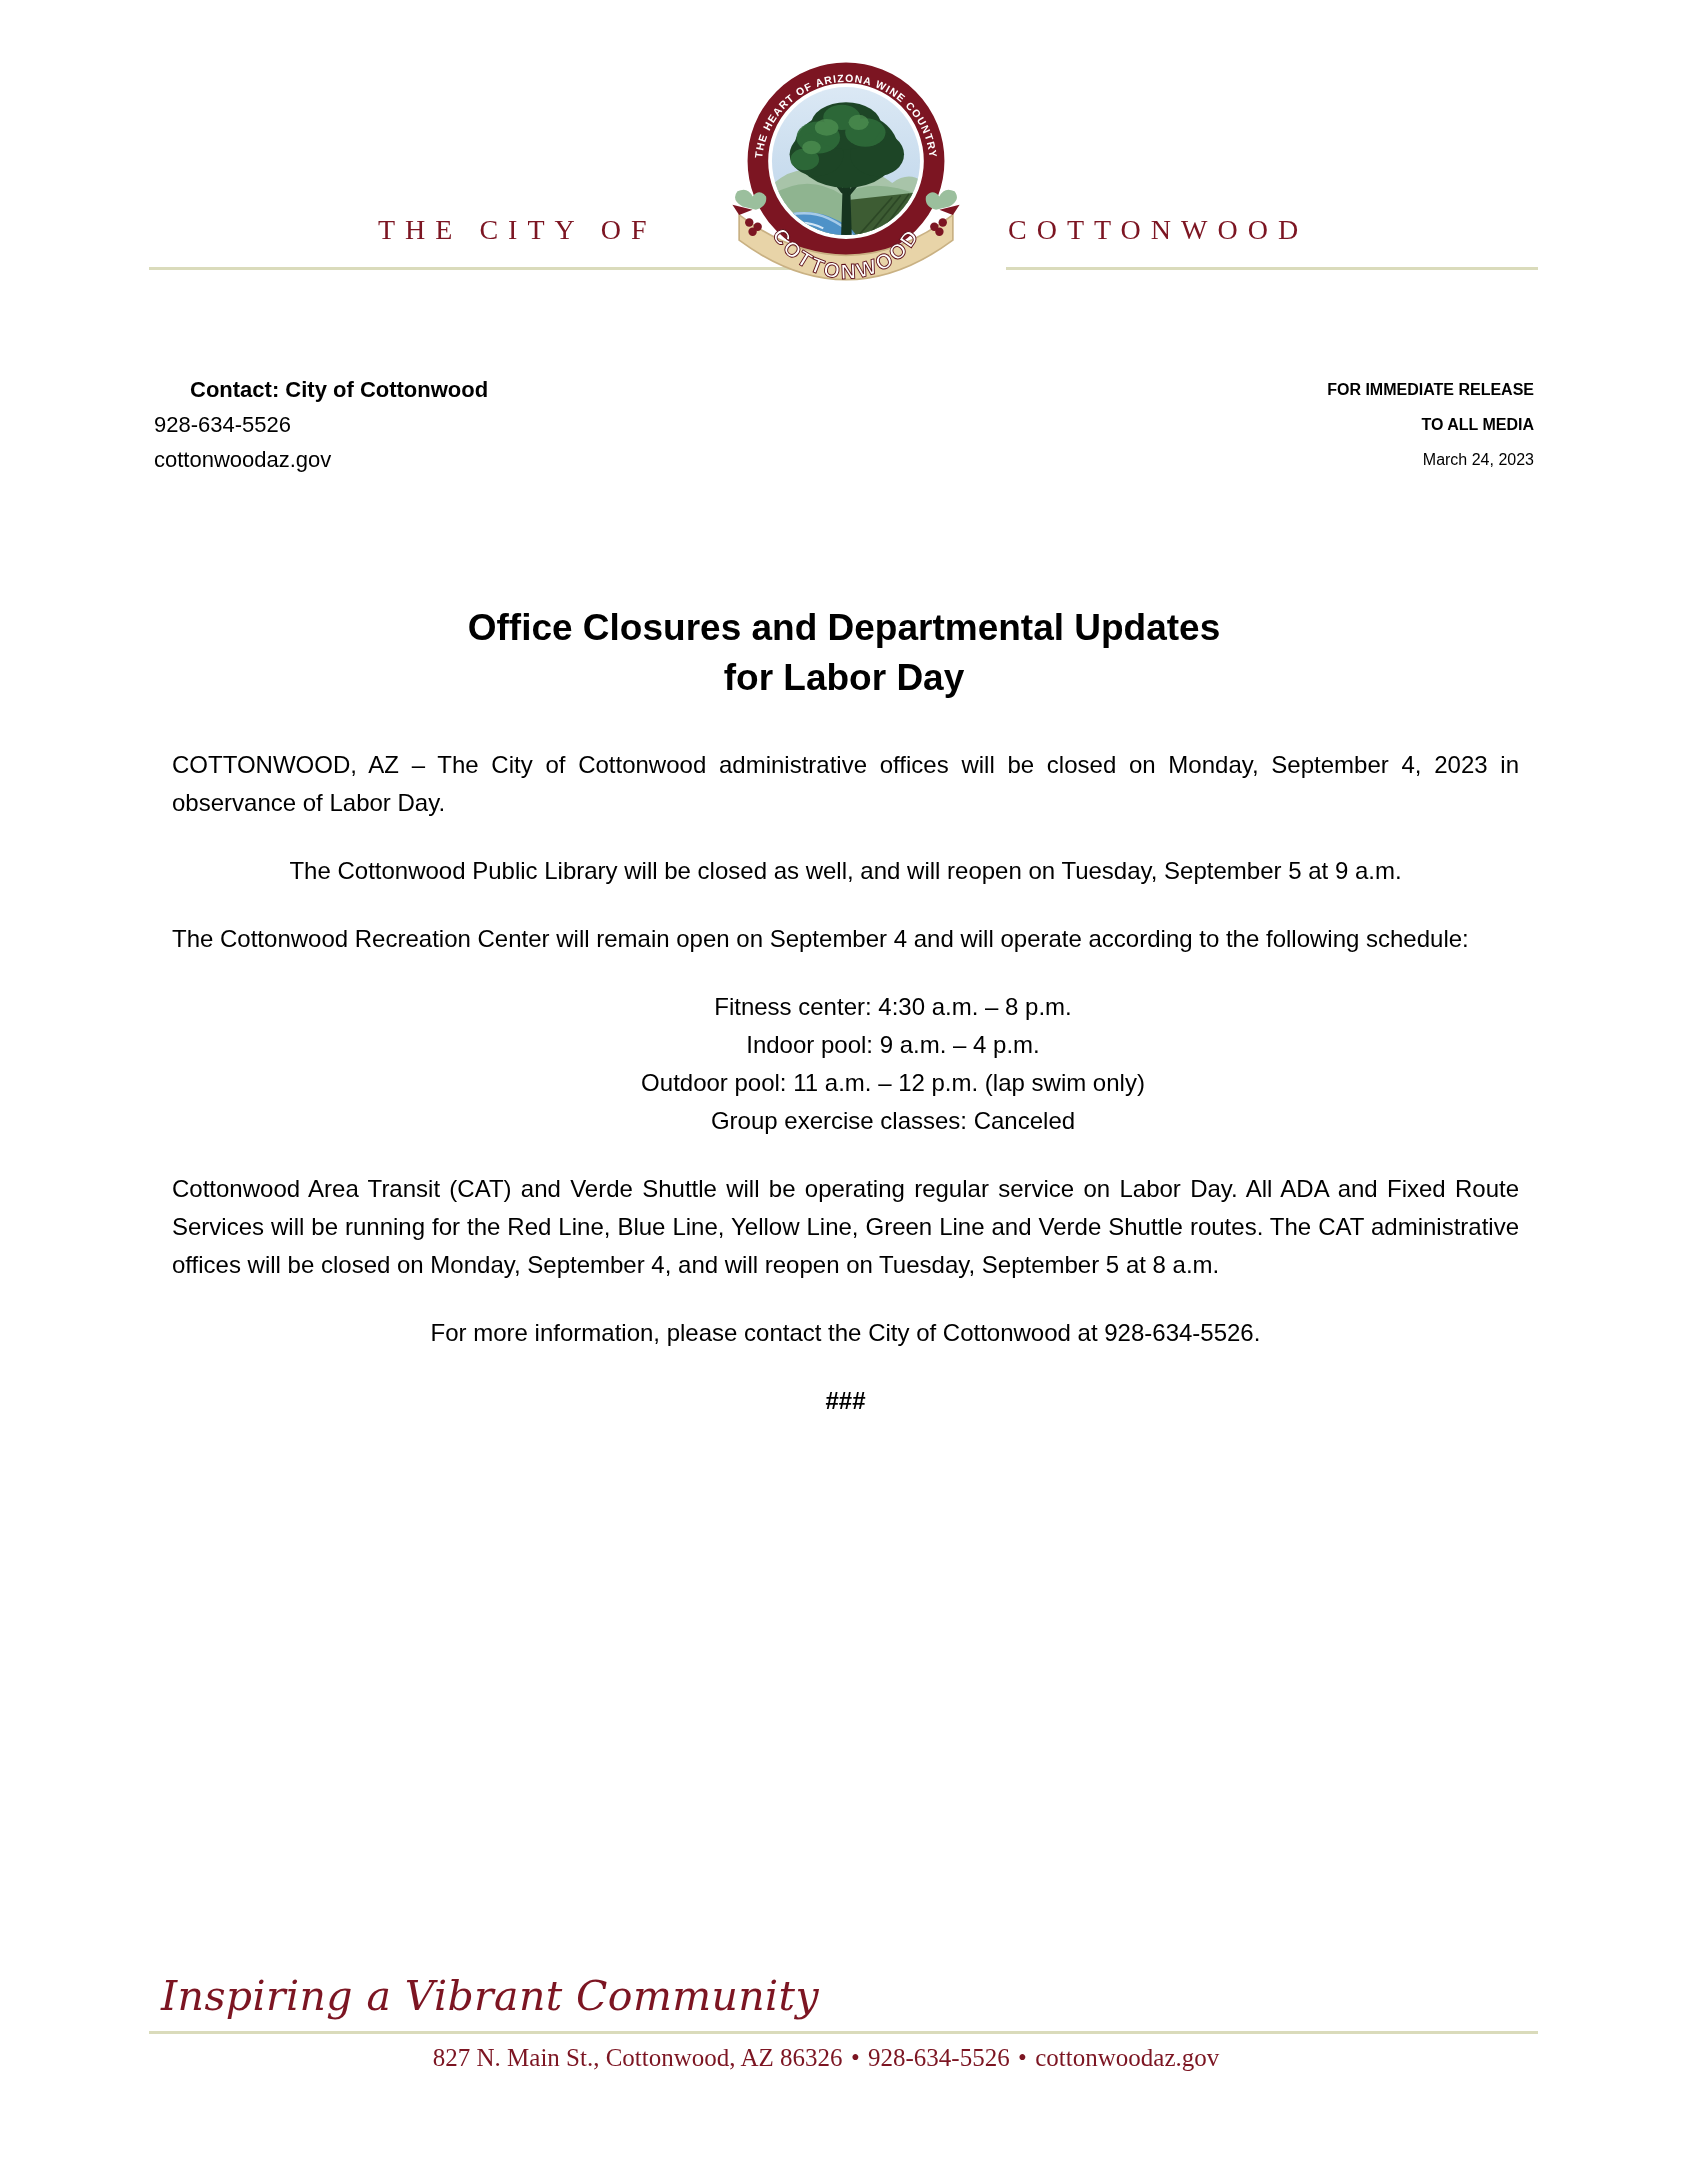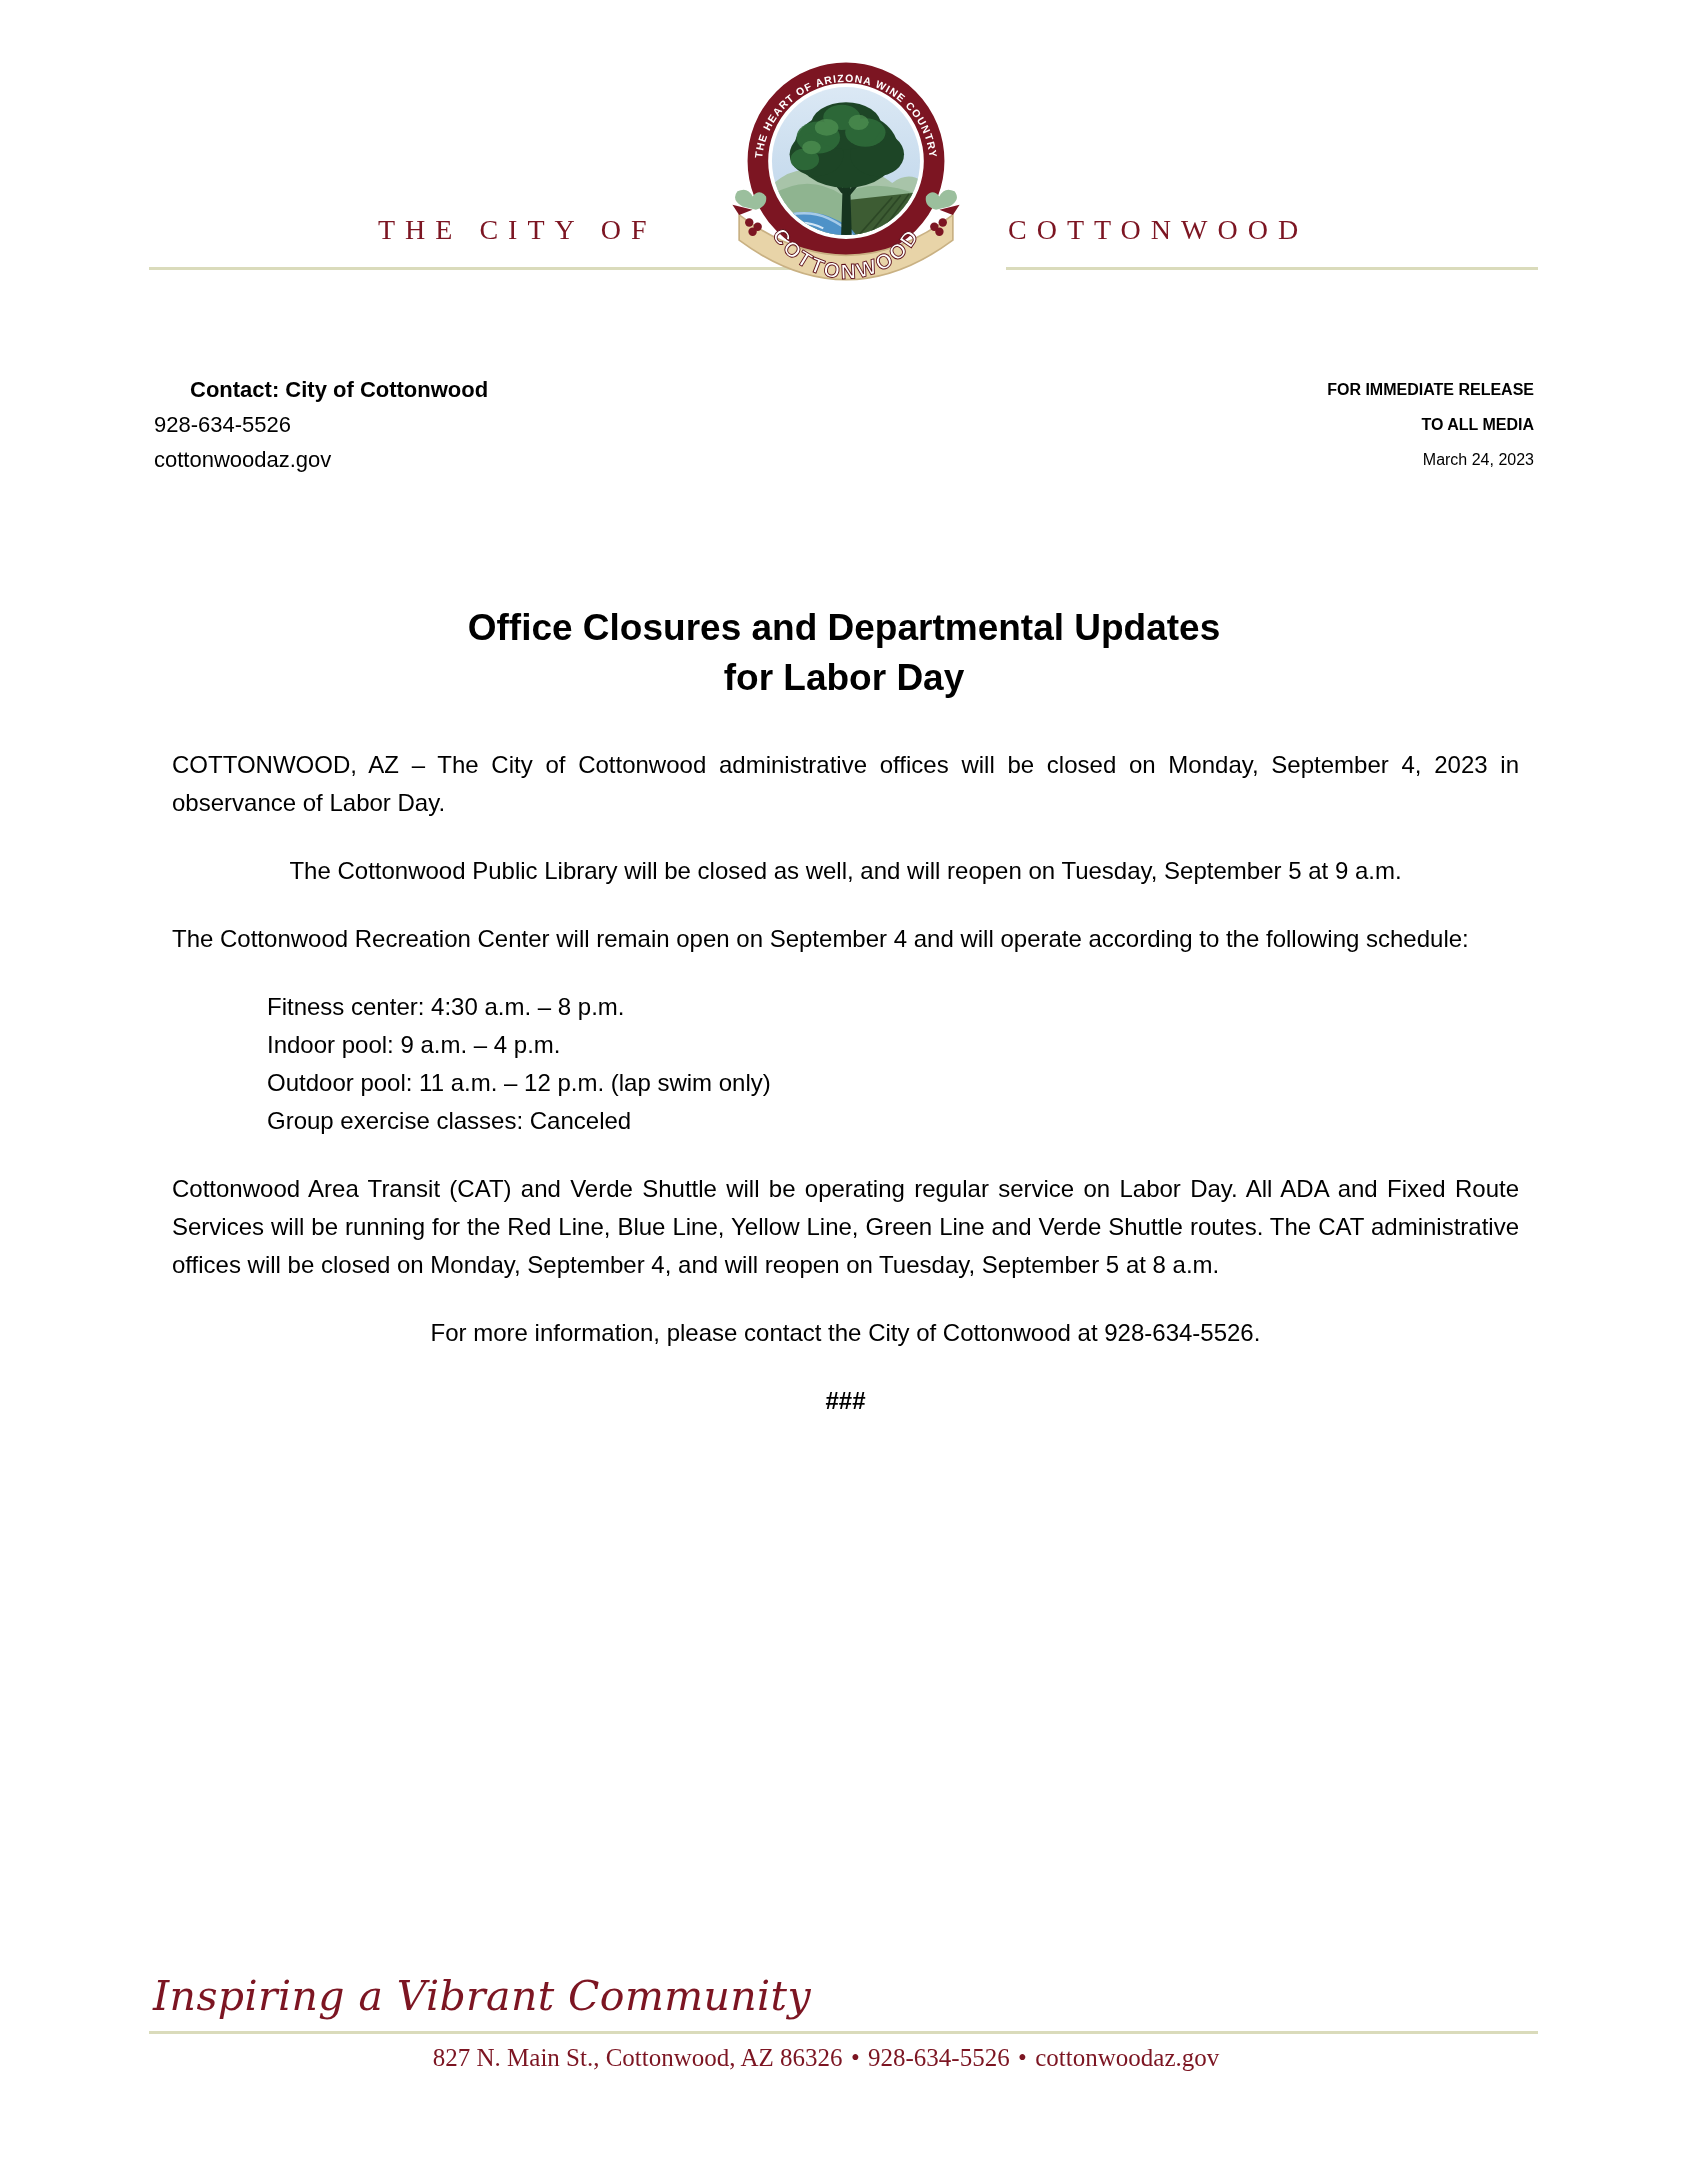--- a/index.html
+++ b/index.html
@@ -118,20 +118,21 @@
     margin: 0 0 30px 0;
     color: #000;
     hyphens: none;
   }
   .para.no-justify { text-align: center; }
 
   .schedule-list {
     margin: 0 0 30px 0;
     padding: 0;
     list-style: none;
+    text-align: center;
   }
   .schedule-list li {
     font-size: 24px;
     line-height: 38px;
     padding-left: 95px;
     color: #000;
   }
 
   .hash-mark {
     text-align: center;
@@ -145,21 +146,21 @@
   
   .footer {
     position: absolute;
     left: 0;
     top: 1957px;
     width: 1687px;
     height: 160px;
   }
   .tagline {
     position: absolute;
-    left: 153px;
+    left: 161px;
     top: 15px;
     font-family: "DejaVu Serif", "Liberation Serif", serif;
     font-style: italic;
     font-size: 41px;
     color: #7c1522;
     white-space: nowrap;
     letter-spacing: 0.4px;
   }
   .footer-rule {
     position: absolute;

